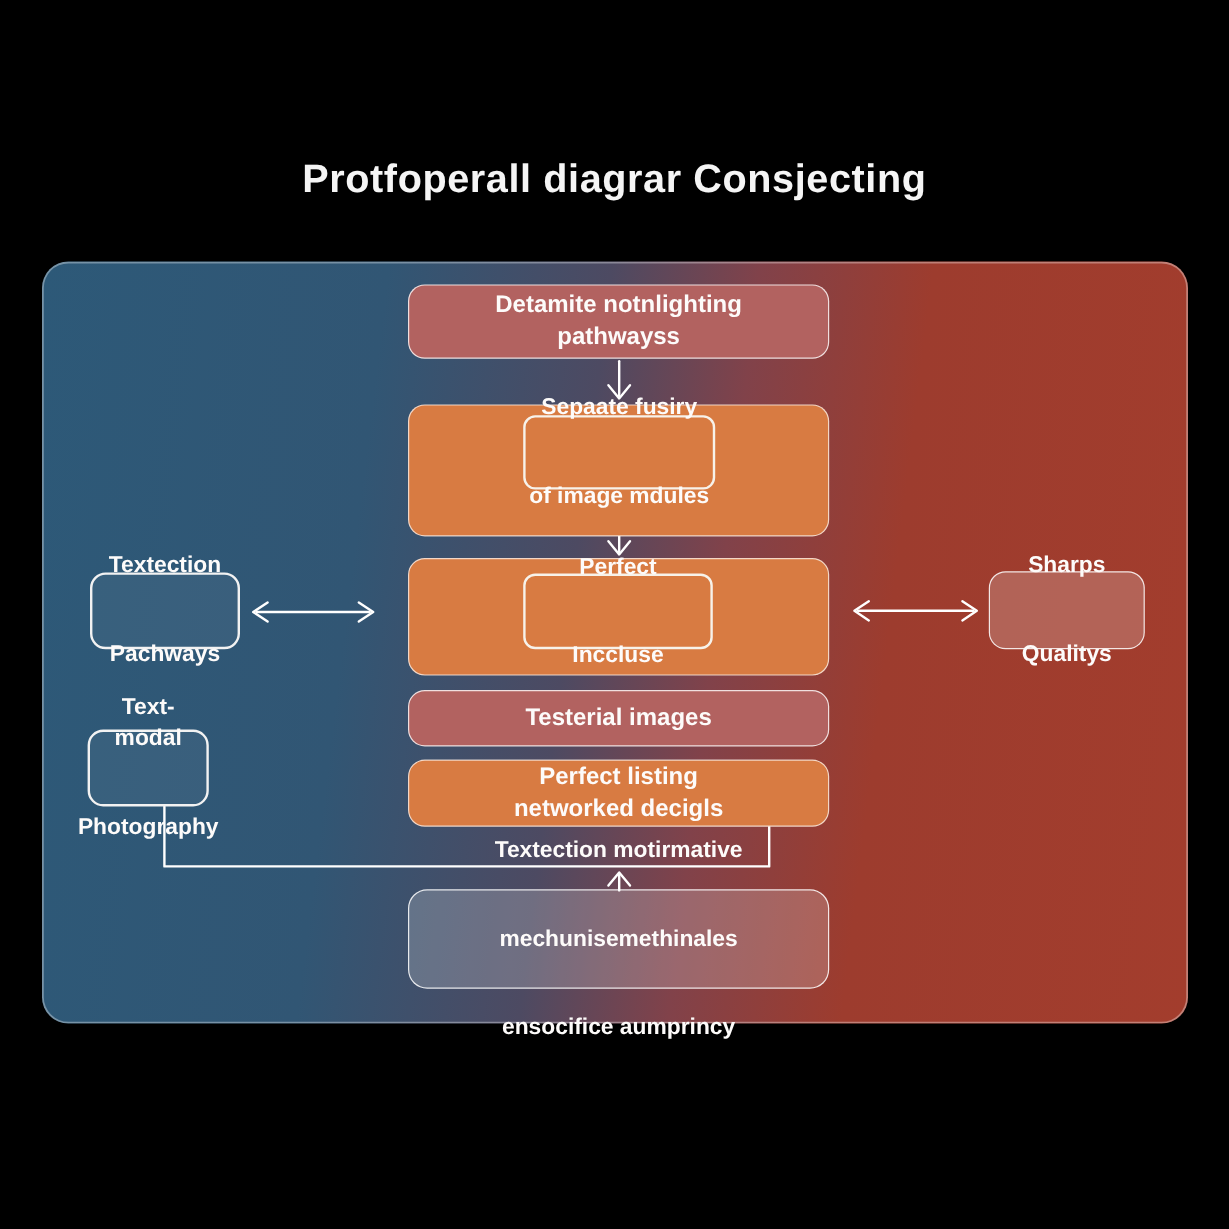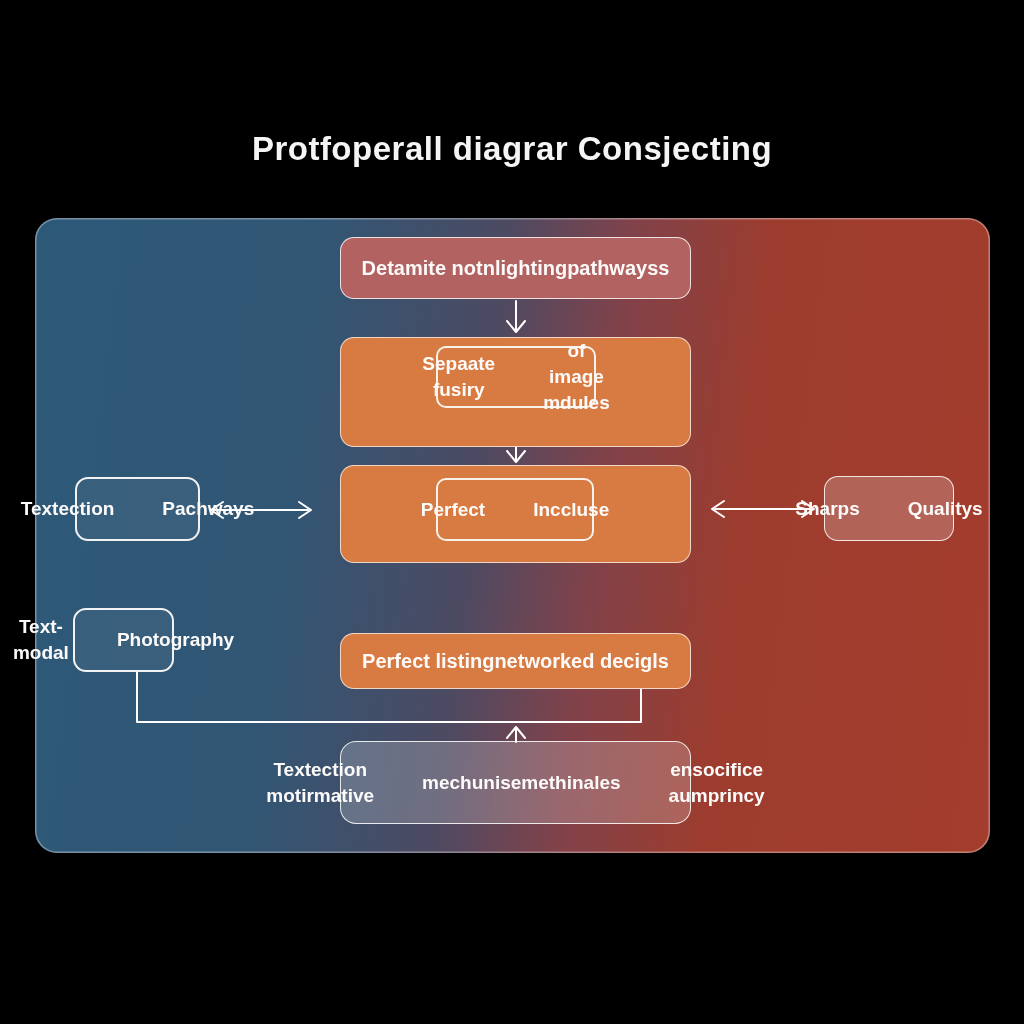--- a/index.html
+++ b/index.html
@@ -18,21 +18,21 @@
     position:absolute;left:35px;top:218px;width:955px;height:635px;
     border-radius:22px;
     background:linear-gradient(97deg,
       #2d5978 0%, #315674 28%, #4d4a62 46%,
       #81424a 58%, #9d3c2e 72%, #a33d2d 100%);
     box-shadow:inset 0 0 0 1.5px rgba(255,255,255,.35);
   }
   .connectors{position:absolute;left:0;top:0;pointer-events:none;}
   .box{
     position:absolute;box-sizing:border-box;
-    display:flex;flex-direction:row;justify-content:center;align-items:center;
+    display:flex;flex-direction:column;justify-content:center;align-items:center;
     text-align:center;color:#fdfbfa;font-weight:bold;
     border-radius:14px;
   }
   .box .bline{line-height:27px;}
   .rose{background:#b26260;border:1.5px solid rgba(255,255,255,.8);}
   .orange{background:#d87b42;border:1.5px solid rgba(255,255,255,.7);}
   .glass{background:rgba(255,255,255,.2);border:1.5px solid rgba(255,255,255,.85);border-radius:16px;}
   .outline{background:rgba(255,255,255,.05);border:2px solid #f2f2f2;border-radius:13px;}
   .inner{background:transparent;border:2px solid #f7f2ea;border-radius:10px;}
   .fs20{font-size:20px;}
@@ -84,20 +84,23 @@
     <div class="bline">Sepaate fusiry</div>
     <div class="bline">of image mdules</div>
   </div>
 
   <div class="box orange" style="left:305px;top:247px;width:351px;height:98px;"></div>
   <div class="box inner fs19" style="left:401px;top:260px;width:158px;height:63px;">
     <div class="bline">Perfect</div>
     <div class="bline">Inccluse</div>
   </div>
 
+  <div class="box rose fs20" style="left:305px;top:357px;width:351px;height:47px;">
+    <div class="bline">Testerial images</div>
+  </div>
 
   <div class="box orange fs20" style="left:305px;top:415px;width:351px;height:56px;">
     <div class="bline">Perfect listing</div>
     <div class="bline">networked decigls</div>
   </div>
 
   <div class="box glass fs19" style="left:305px;top:523px;width:351px;height:83px;">
     <div class="bline">Textection motirmative</div>
     <div class="bline">mechunisemethinales</div>
     <div class="bline">ensocifice aumprincy</div>

